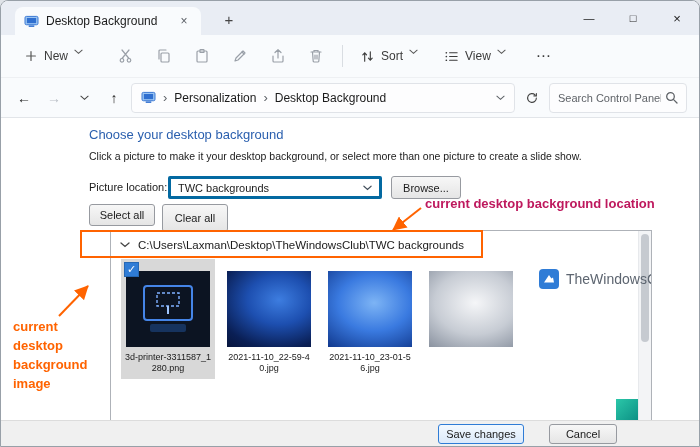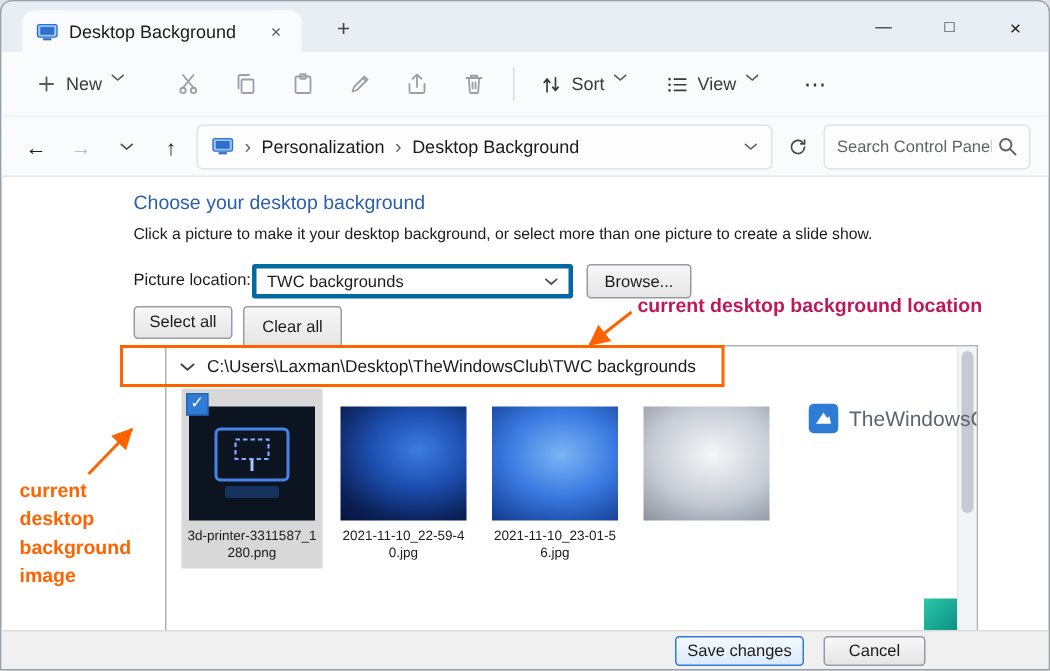--- a/index.html
+++ b/index.html
@@ -97,21 +97,21 @@
     border:2px solid #ff6300; z-index:5; pointer-events:none; }
   .ann1 { position:absolute; left:424px; top:195px; font-size:13px; font-weight:bold;
     color:#be185d; white-space:nowrap; z-index:6; }
   .ann2 { position:absolute; left:12px; top:316px; width:86px; font-size:13px; font-weight:bold;
     color:#ff6300; line-height:19px; z-index:6; }
   .arrows { position:absolute; inset:0; z-index:7; pointer-events:none; }
 
   
   .footer { position:absolute; left:0; right:0; bottom:0; height:26px; background:#f0f0f0;
     border-top:1px solid #dcdcdc; display:flex; align-items:center; justify-content:flex-end;
-    gap:13px; padding-right:82px; }
+    gap:25px; padding-right:82px; }
   .save { width:86px; height:20px; border:1px solid #2f7cd6;
     background:linear-gradient(#f3f9ff,#dceafa); border-radius:3px; font-size:11px; color:#1b1b1b;
     display:flex; align-items:center; justify-content:center; }
   .cancel { width:68px; height:20px; }
 </style>
 </head>
 <body>
 
 <div class="win">
 

